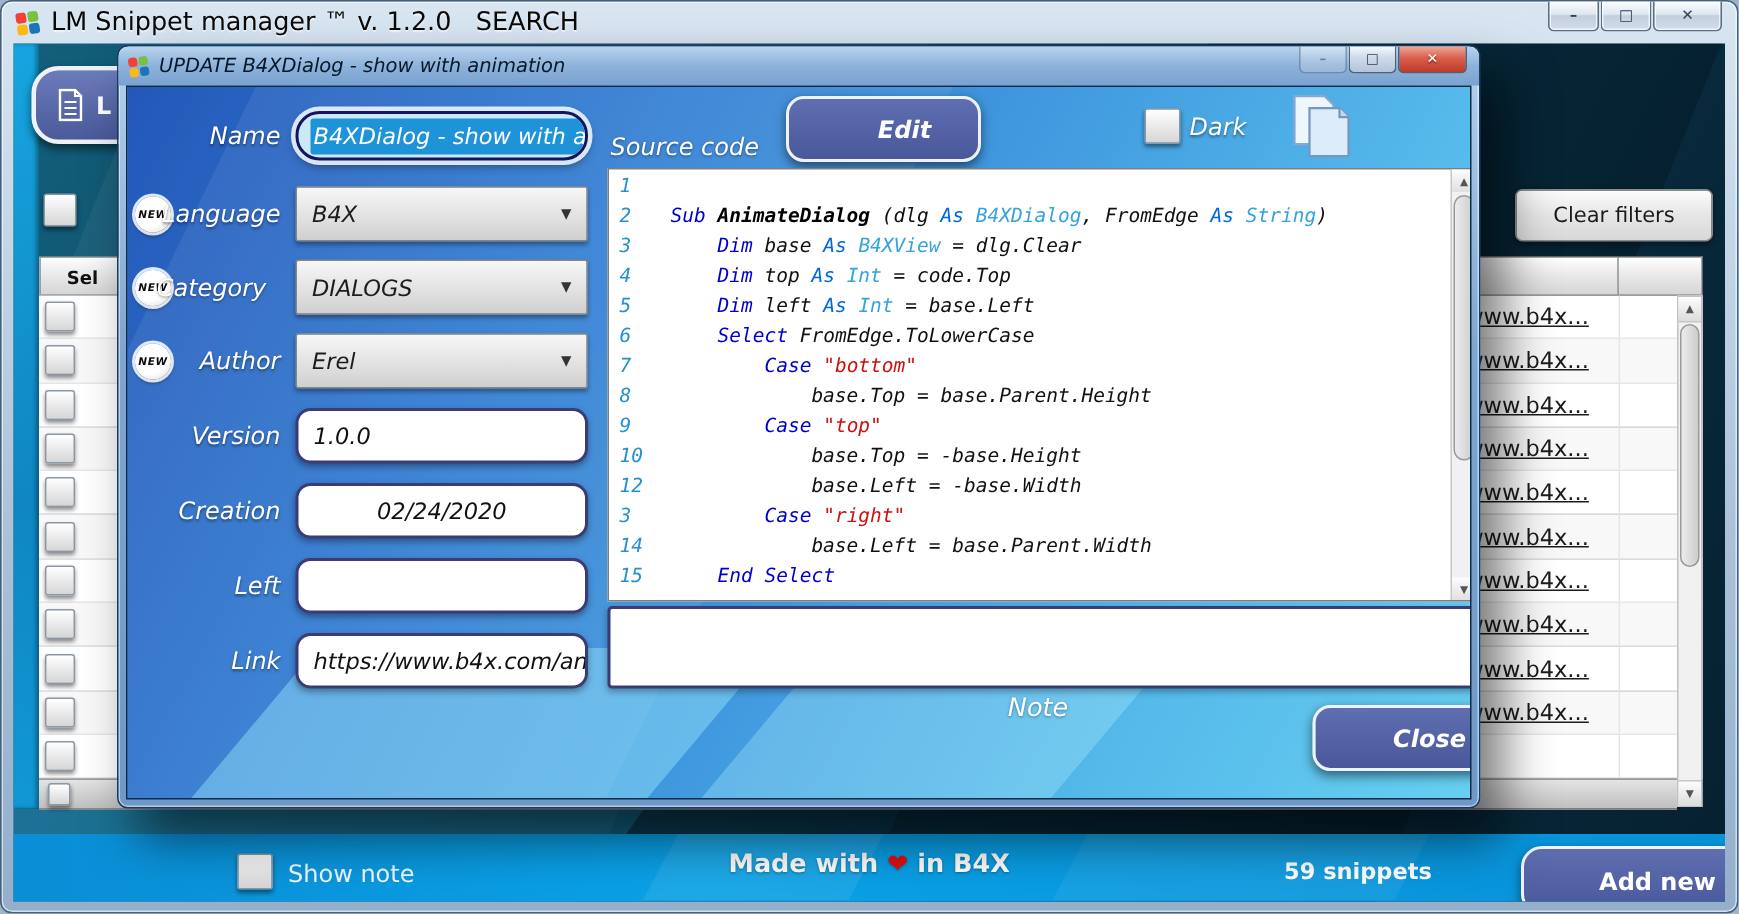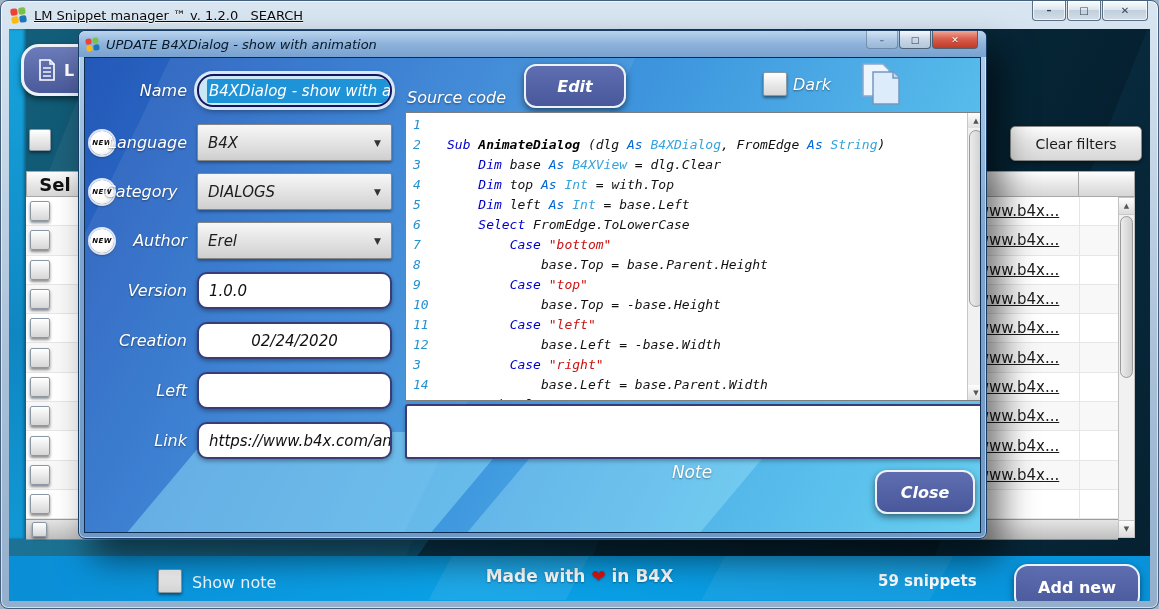--- a/index.html
+++ b/index.html
@@ -5,42 +5,42 @@
   html,body{margin:0;padding:0;background:#9fb3c8;font-family:"DejaVu Sans","Liberation Sans",sans-serif;}
   #root{position:relative;width:1159px;height:609px;overflow:hidden;}
 
   
   .mw{position:absolute;inset:0;border-radius:8px;background:linear-gradient(#d9e6f2,#a9c0d8 60%,#93afcc);border:1px solid #44607c;box-shadow:inset 0 0 0 1px rgba(255,255,255,.6);}
   .mw-titlebar{position:absolute;left:0;top:0;right:0;height:28px;display:flex;align-items:center;}
   .app-icon{width:15px;height:15px;margin-left:10px;display:grid;grid-template-columns:7px 7px;grid-template-rows:7px 7px;gap:1px;transform:rotate(-8deg);}
   .app-icon i{border-radius:2px;}
   .app-icon i:nth-child(1){background:#ef4136}.app-icon i:nth-child(2){background:#7ac143}
   .app-icon i:nth-child(3){background:#fdb913}.app-icon i:nth-child(4){background:#1b75bb}
-  .mw-title{margin-left:8px;font-size:13px;color:#0a0a0a;white-space:pre;text-shadow:0 1px 1px rgba(255,255,255,.7);text-decoration:underline;}
+  .mw-title{margin-left:8px;font-size:17px;color:#0a0a0a;white-space:pre;text-shadow:0 1px 1px rgba(255,255,255,.7);}
   .win-btns{position:absolute;right:10px;top:0;display:flex;}
   .win-btn{width:32px;height:19px;margin-left:1px;background:linear-gradient(#fbfdff,#dde6ef 45%,#c2cfdd 50%,#d3dde8);border:1px solid #5a6f82;border-top:none;border-radius:0 0 4px 4px;display:flex;align-items:center;justify-content:center;font-size:10px;font-weight:bold;color:#33414e;box-shadow:inset 0 0 0 1px rgba(255,255,255,.7);}
   .win-btn.close-main{width:44px;}
 
   
   .mw-client{position:absolute;left:8px;right:8px;top:28px;bottom:7px;overflow:hidden;background:linear-gradient(118deg,#13607c 0%,#0d455e 32%,#093349 58%,#07283a 82%,#062130 100%);}
   .wedge{position:absolute;pointer-events:none;}
   .w1{left:-60px;top:-40px;width:45%;height:150%;background:rgba(255,255,255,.05);transform:skewX(-22deg);}
   .w2{left:55%;top:-40px;width:30%;height:160%;background:rgba(0,0,0,.18);transform:skewX(-22deg);}
   .w3{left:-30px;bottom:-10px;width:40%;height:160px;background:rgba(32,162,214,.35);transform:skewX(-35deg);}
   .left-strip{position:absolute;left:0;top:0;width:17px;bottom:62px;background:linear-gradient(180deg,#17a5de,#0f86c2 60%,#1198d4);box-shadow:inset -2px 0 3px rgba(0,0,0,.35);}
 
   .load-btn{position:absolute;left:12px;top:15px;width:120px;height:46px;background:linear-gradient(#6c7cba,#4a5a9a);border:3px solid #eef2f8;border-radius:18px;box-shadow:0 3px 6px rgba(0,0,0,.5);display:flex;align-items:center;color:#fff;font-size:16px;font-weight:bold;}
   .load-btn svg{margin-left:14px;margin-right:8px;}
 
   .cb{width:20px;height:20px;background:linear-gradient(#ffffff,#d6d6d6);border:1px solid #8a98a6;border-radius:2px;box-shadow:0 2px 3px rgba(0,0,0,.45);}
   .select-all{position:absolute;left:20px;top:100px;}
 
   .clear-filters{position:absolute;left:1001px;top:97px;width:130px;height:33px;background:linear-gradient(#fcfcfc,#e8e8e8 45%,#d8d8d8);border:1px solid #8a8a8a;border-radius:5px;font-size:14px;color:#1a1a1a;display:flex;align-items:center;justify-content:center;box-shadow:0 2px 4px rgba(0,0,0,.4);}
 
-  .th{background:linear-gradient(#fefefe,#e6e6e6 55%,#d6d6d6);border:1px solid #a8a8a8;font-weight:bold;font-size:18px;color:#111;height:26px;line-height:26px;box-sizing:border-box;}
+  .th{background:linear-gradient(#fefefe,#e6e6e6 55%,#d6d6d6);border:1px solid #a8a8a8;font-weight:bold;font-size:12px;color:#111;height:26px;line-height:26px;box-sizing:border-box;}
   .sel-table{position:absolute;left:17px;top:142px;width:58px;}
   .sel-table .th{text-align:center;}
   .sel-row{height:29.3px;background:#fff;border-bottom:1px solid #e6e6e6;box-sizing:border-box;display:flex;align-items:center;padding-left:4px;}
   .sel-row:nth-child(even){background:#f8f8f8;}
   .sel-row .cb{width:18px;height:18px;}
 
   .link-table{position:absolute;left:914px;top:142px;width:212px;}
   .link-head{display:flex;}
   .link-head .th.link-h{width:156px;padding-left:10px;box-sizing:border-box;}
   .link-head .th.empty-h{width:56px;border-left:none;}
@@ -62,22 +62,22 @@
   .sr-ver{left:613px;} .sr-date{left:680px;} .sr-tags{left:770px;}
 
   
   .footer{position:absolute;left:0;right:0;bottom:0;height:45px;background:linear-gradient(90deg,#0a8ed6,#0aa2e8 40%,#0892da);overflow:hidden;}
   .f1{left:38%;top:-10px;width:12%;height:120%;background:rgba(255,255,255,.08);transform:skewX(-28deg);}
   .f2{left:62%;top:-10px;width:20%;height:120%;background:rgba(255,255,255,.06);transform:skewX(-28deg);}
   .show-note-cb{position:absolute;left:149px;top:13px;width:22px;height:22px;}
   .show-note-label{position:absolute;left:183px;top:17px;font-size:16px;color:#f2f8fc;}
   .made-with{position:absolute;left:0;right:0;top:10px;text-align:center;font-size:17px;font-weight:bold;color:#fff;text-shadow:0 1px 2px rgba(0,0,0,.35);}
   .heart{color:#e01010;}
-  .snippet-count{position:absolute;left:869px;top:16px;font-size:15px;font-weight:bold;color:#fff;}
-  .btn-pill{background:linear-gradient(#5e6eb0,#48589a);border:2px solid #eef2f8;border-radius:12px;color:#fff;font-weight:bold;display:flex;align-items:center;justify-content:center;box-shadow:0 3px 7px rgba(0,0,0,.5);}
+  .snippet-count{position:absolute;left:847px;top:16px;font-size:15px;font-weight:bold;color:#fff;}
+  .btn-pill{background:linear-gradient(#5e6eb0,#48589a);border:2px solid #eef2f8;border-radius:12px;color:#fff;font-weight:bold;display:flex;align-items:center;justify-content:center;box-shadow:0 3px 7px rgba(0,0,0,.5);padding-left:28px;}
   .add-new{position:absolute;left:1005px;top:8px;width:122px;height:42px;font-size:16px;border-radius:14px;}
 
   
   .dlg{position:absolute;left:78px;top:30px;width:907px;height:507px;z-index:10;border-radius:7px;background:linear-gradient(#b6d2ec,#7fa6d0 40%,#6e98c6);border:1px solid #173b62;box-shadow:14px 20px 34px rgba(0,0,0,.55),0 0 0 1px rgba(255,255,255,.5) inset;font-style:italic;}
   .dlg-titlebar{position:absolute;left:0;top:0;right:0;height:26px;display:flex;align-items:center;border-radius:7px 7px 0 0;background:linear-gradient(#b9d4ee,#8db2da 50%,#7aa2d0);}
   .dlg-title{margin-left:7px;font-size:13px;color:#081829;}
   .dlg-btns{position:absolute;right:8px;top:0;display:flex;}
   .dlg-btn{width:30px;height:17px;margin-left:1px;background:linear-gradient(#f4f9fd,#ccd9e8 45%,#b3c6da);border:1px solid #4e6378;border-top:none;border-radius:0 0 4px 4px;display:flex;align-items:center;justify-content:center;font-size:9px;font-weight:bold;color:#2e3c4a;}
   .dlg-btn.dis{opacity:.45;}
   .dlg-btn.close-red{width:44px;background:linear-gradient(#f0a898,#d95f4c 45%,#bf3a28);color:#fff;text-shadow:0 1px 1px rgba(0,0,0,.4);}
@@ -377,28 +377,27 @@
           <path d="M18 12 h20 l6 6 v26 h-26 z" fill="#dcecfa" stroke="#7498c0" stroke-width="1.5"></path>
           <path d="M38 12 v6 h6" fill="#c2d8ee" stroke="#7498c0" stroke-width="1.5"></path>
         </svg>
       </div>
 
       <div class="code-box">
         <div class="code-lines" id="code-lines">
             <div class="code-line"><div class="ln">1</div><span class="toks"></span></div>
             <div class="code-line"><div class="ln">2</div><span class="toks"><span class="tok-k">Sub </span><span class="tok-b">AnimateDialog </span><span class="tok-p">(dlg </span><span class="tok-a">As </span><span class="tok-y">B4XDialog</span><span class="tok-p">, FromEdge </span><span class="tok-a">As </span><span class="tok-y">String</span><span class="tok-p">)</span></span></div>
             <div class="code-line"><div class="ln">3</div><span class="toks"><span class="tok-p">    </span><span class="tok-k">Dim </span><span class="tok-p">base </span><span class="tok-a">As </span><span class="tok-y">B4XView</span><span class="tok-p"> = dlg.Clear</span></span></div>
-            <div class="code-line"><div class="ln">4</div><span class="toks"><span class="tok-p">    </span><span class="tok-k">Dim </span><span class="tok-p">top </span><span class="tok-a">As </span><span class="tok-y">Int</span><span class="tok-p"> = with.Top</span></span></div>
+            <div class="code-line"><div class="ln">4</div><span class="toks"><span class="tok-p">    </span><span class="tok-k">Dim </span><span class="tok-p">top </span><span class="tok-a">As </span><span class="tok-y">Int</span><span class="tok-p"> = code.Top</span></span></div>
             <div class="code-line"><div class="ln">5</div><span class="toks"><span class="tok-p">    </span><span class="tok-k">Dim </span><span class="tok-p">left </span><span class="tok-a">As </span><span class="tok-y">Int</span><span class="tok-p"> = base.Left</span></span></div>
             <div class="code-line"><div class="ln">6</div><span class="toks"><span class="tok-p">    </span><span class="tok-k">Select </span><span class="tok-p">FromEdge.ToLowerCase</span></span></div>
             <div class="code-line"><div class="ln">7</div><span class="toks"><span class="tok-p">        </span><span class="tok-k">Case </span><span class="tok-s">"bottom"</span></span></div>
             <div class="code-line"><div class="ln">8</div><span class="toks"><span class="tok-p">            base.Top = base.Parent.Height</span></span></div>
             <div class="code-line"><div class="ln">9</div><span class="toks"><span class="tok-p">        </span><span class="tok-k">Case </span><span class="tok-s">"top"</span></span></div>
             <div class="code-line"><div class="ln">10</div><span class="toks"><span class="tok-p">            base.Top = -base.Height</span></span></div>
-            <div class="code-line"><div class="ln">11</div><span class="toks"><span class="tok-p">        </span><span class="tok-k">Case </span><span class="tok-s">"left"</span></span></div>
             <div class="code-line"><div class="ln">12</div><span class="toks"><span class="tok-p">            base.Left = -base.Width</span></span></div>
             <div class="code-line"><div class="ln">3</div><span class="toks"><span class="tok-p">        </span><span class="tok-k">Case </span><span class="tok-s">"right"</span></span></div>
             <div class="code-line"><div class="ln">14</div><span class="toks"><span class="tok-p">            base.Left = base.Parent.Width</span></span></div>
             <div class="code-line"><div class="ln">15</div><span class="toks"><span class="tok-p">    </span><span class="tok-k">End Select</span></span></div>
           </div>
         <div class="code-scroll">
           <div class="arr up">▲</div>
           <div class="thumb"></div>
           <div class="arr down">▼</div>
         </div>

